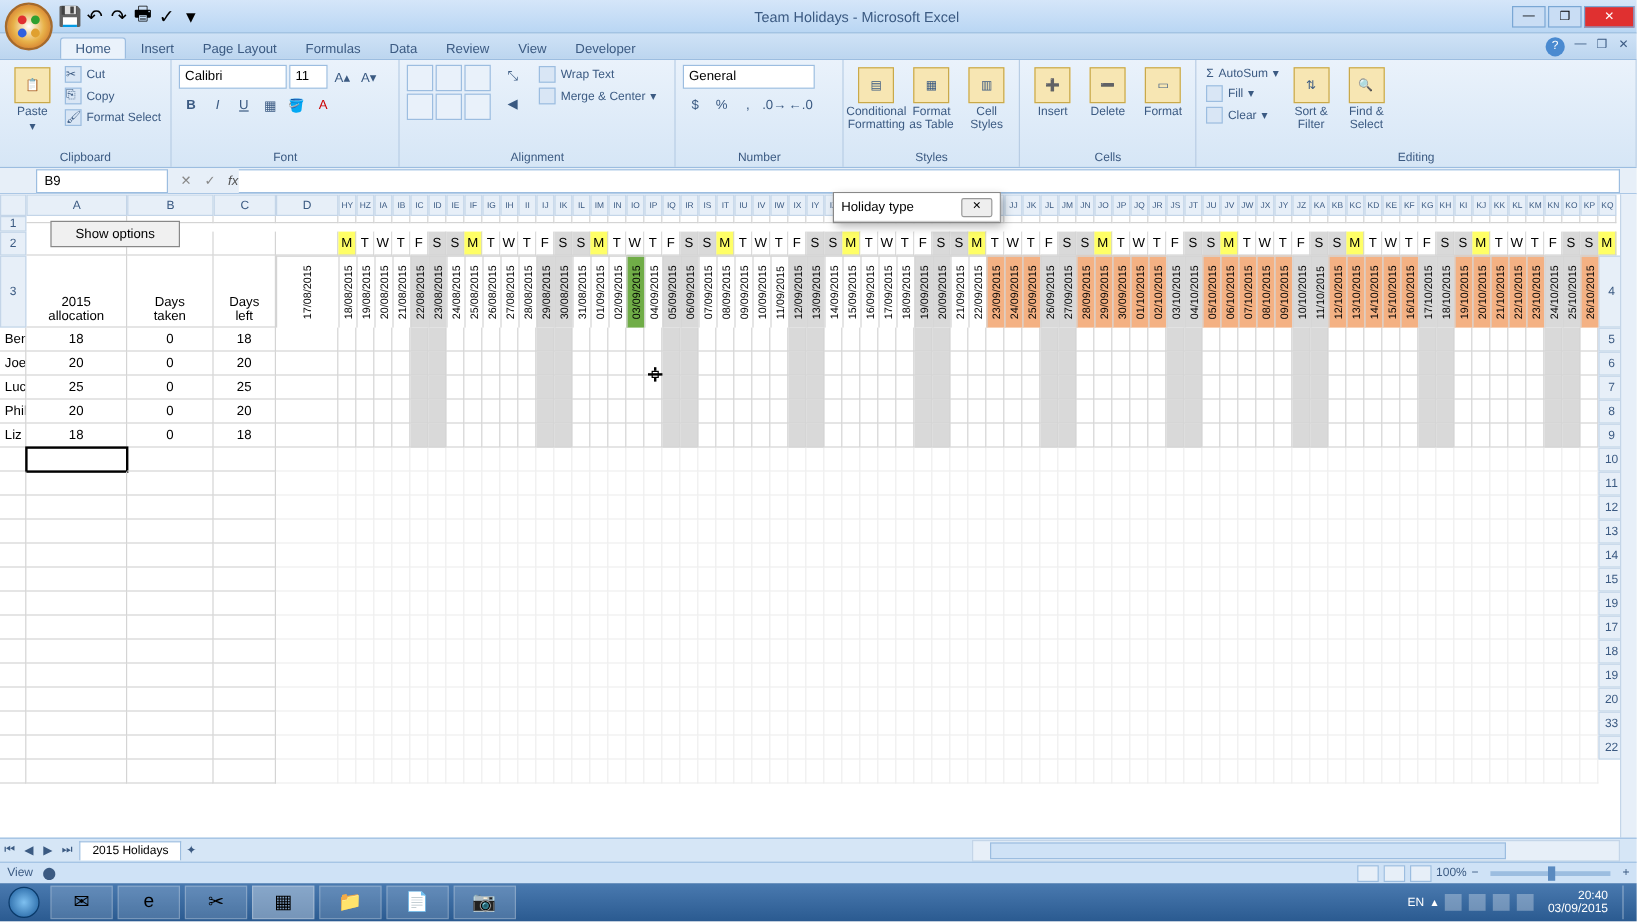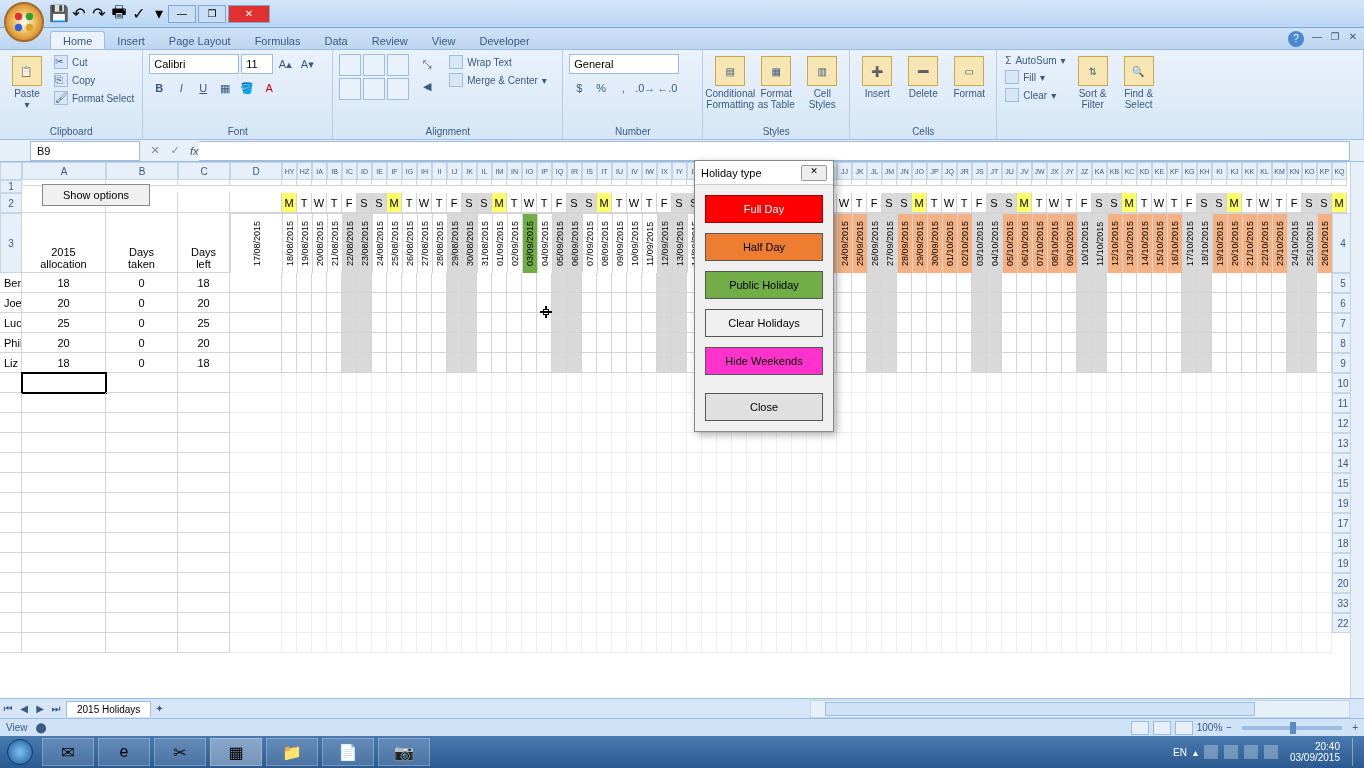--- a/index.html
+++ b/index.html
@@ -123,20 +123,21 @@
       </svg>
   </div>
   <div class="qat">
     <div class="qat-btn">💾</div>
     <div class="qat-btn">↶</div>
     <div class="qat-btn">↷</div>
     <div class="qat-btn">🖶</div>
     <div class="qat-btn">✓</div>
     <div class="qat-btn">▾</div>
   </div>
+  <div class="title-text">Team Holidays - Microsoft Excel</div>
   <div class="win-btns">
     <div class="win-btn">—</div>
     <div class="win-btn">❐</div>
     <div class="win-btn close">✕</div>
   </div>
 </div>
 
 <div class="ribbon-tabs">
   <div class="tab active">Home</div>
   <div class="tab">Insert</div>
@@ -298,20 +299,21 @@
           <div class="ico">⇅</div>
           <span style="white-space:pre-line;text-align:center">Sort &amp;
 Filter</span>
         </div>
       <div class="big-btn">
           <div class="ico">🔍</div>
           <span style="white-space:pre-line;text-align:center">Find &amp;
 Select</span>
         </div>
     </div>
+    <div class="group-label">Editing</div>
   </div>
 </div>
 
 <div class="formula-row">
   <input class="name-box" value="B9" style="">
   <div class="fx-btns">
     <div class="fx-btn">✕</div>
     <div class="fx-btn">✓</div>
   </div>
   <span class="fx-label">fx</span>
@@ -2078,28 +2080,20 @@
 
 <div class="cursor-cross">
     <div class="c"></div>
   </div>
 
 <div class="dialog">
   <div class="dialog-title">
     <span>Holiday type</span>
     <div class="dialog-close">✕</div>
   </div>
-  <div class="dialog-body">
-    <button class="dlg-btn full">Full Day</button>
-    <button class="dlg-btn half">Half Day</button>
-    <button class="dlg-btn pub">Public Holiday</button>
-    <button class="dlg-btn clear">Clear Holidays</button>
-    <button class="dlg-btn hide">Hide Weekends</button>
-    <button class="dlg-btn closeb">Close</button>
-  </div>
 </div>
 
 <div class="sheet-tabs">
   <div class="nav-btn">⏮</div>
   <div class="nav-btn">◀</div>
   <div class="nav-btn">▶</div>
   <div class="nav-btn">⏭</div>
   <div class="sheet-tab">2015 Holidays</div>
   <div class="nav-btn">✦</div>
 </div>

